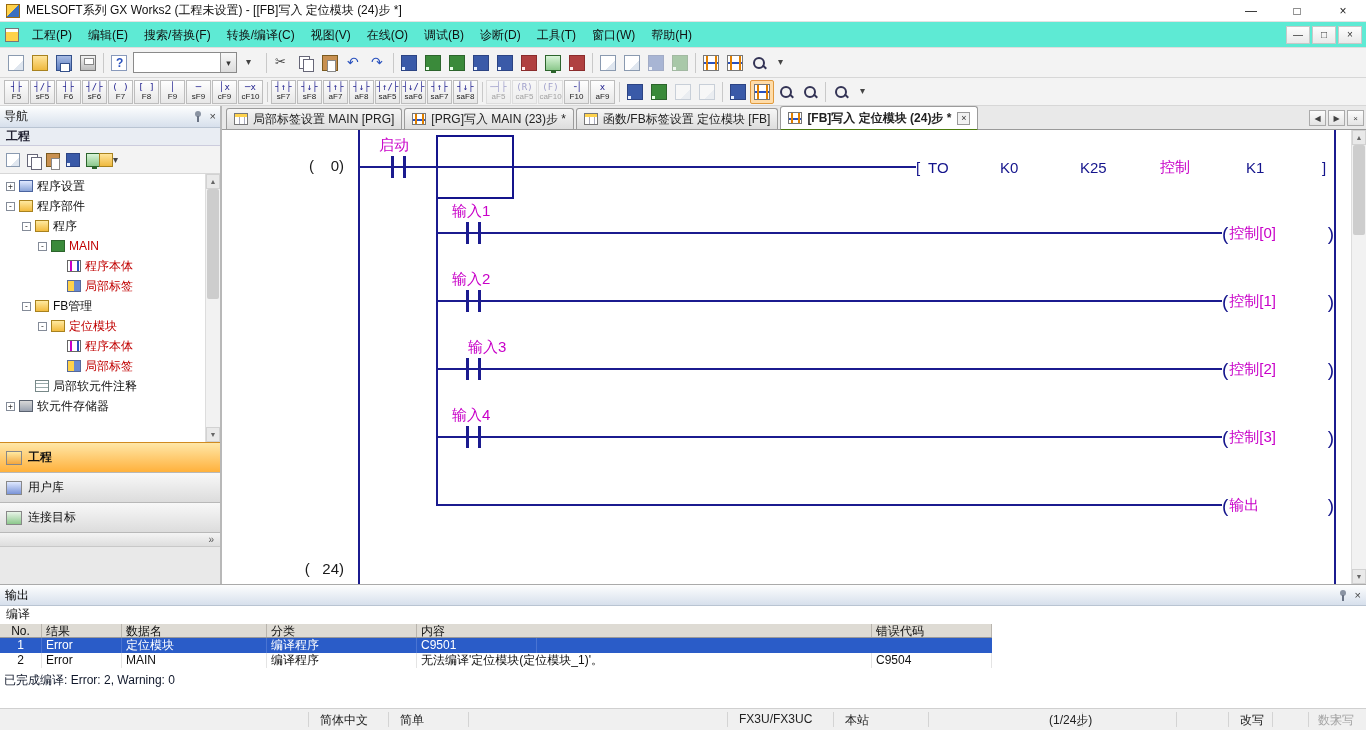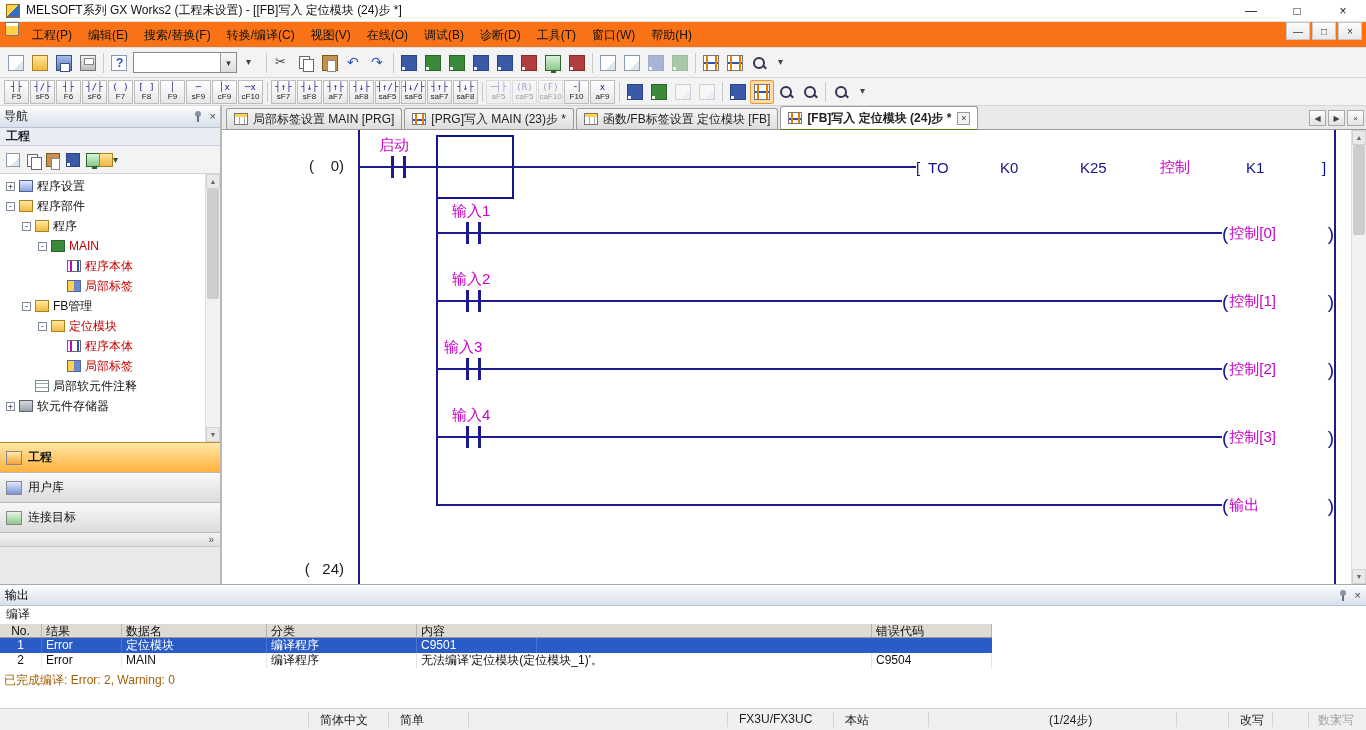--- a/index.html
+++ b/index.html
@@ -7,21 +7,21 @@
 .window{width:1366px;height:730px;display:flex;flex-direction:column;background:#f0f0f0}
 
 
 .titlebar{height:22px;background:#fff;display:flex;align-items:center;flex:none;border-bottom:1px solid #e3e3e3}
 .appicon{width:14px;height:14px;margin:0 6px 0 6px;border:1px solid #9a6a10;background:linear-gradient(135deg,#ffd24a 0 50%,#3a6fc0 50%)}
 .title-text{font-size:12px;color:#111;white-space:nowrap}
 .winbtns{margin-left:auto;display:flex;height:22px}
 .winbtn{width:46px;height:22px;display:flex;align-items:center;justify-content:center;font-size:12px;color:#222}
 
 
-.menubar{height:26px;background:#f97316;border-bottom:1px solid #ddd;display:flex;align-items:flex-start;flex:none}
+.menubar{height:26px;background:#5eead4;border-bottom:1px solid #ddd;display:flex;align-items:center;flex:none}
 .mdiicon{width:14px;height:14px;margin:0 5px;border:1px solid #777;background:linear-gradient(#fff 0 3px,#ffd24a 3px)}
 .menu-item{padding:0 8px;line-height:26px;color:#111;white-space:nowrap;cursor:default}
 .mdictrls{margin-left:auto;display:flex;margin-right:4px}
 .mdibtn{width:24px;height:18px;border:1px solid #c8c8c8;background:linear-gradient(#fdfdfd,#e9e9e9);display:flex;align-items:center;justify-content:center;font-size:10px;margin-left:2px;color:#333}
 
 
 .toolbar{background:#f3f3f3;border-bottom:1px solid #d7d7d7;display:flex;align-items:center;flex:none;padding-left:4px}
 .tb1{height:30px}
 .tb2{height:28px}
 .tbtn{width:24px;height:24px;border:1px solid transparent;display:flex;align-items:center;justify-content:center;flex:none}
@@ -145,21 +145,21 @@
 .out-tab{height:17px;display:flex;align-items:center;padding-left:6px;color:#222;flex:none;background:#fff}
 .table{flex:none}
 .trow{display:flex;height:15px;line-height:15px;width:992px}
 .thead{background:#dedbd4;border-top:1px solid #fff;border-bottom:1px solid #9a9a9a;font-weight:normal}
 .tc{padding-left:4px;border-right:1px solid #b9b5ae;overflow:hidden;white-space:nowrap;color:#111}
 .c-no{width:42px;text-align:center;padding-left:0}
 .c-res{width:80px}.c-name{width:145px}.c-cat{width:150px}.c-con{width:455px}.c-code{width:120px}
 .trow.body .tc{border-right:1px solid #e4e4e4}
 .trow.sel{background:#2a5cc8}
 .trow.sel .tc{color:#fff;border-right-color:#4a74d2}
-.out-summary{padding:4px 0 0 4px;color:#a16207}
+.out-summary{padding:4px 0 0 4px;color:#0f172a}
 
 
 .statusbar{height:22px;flex:none;background:#f0f0f0;border-top:1px solid #d0d0d0;position:relative;font-size:12px;color:#222}
 .sseg{position:absolute;top:3px;white-space:nowrap}
 .sdiv{position:absolute;top:3px;bottom:3px;width:1px;background:#d4d4d4}
 .gray{color:#a6a6a6}
 </style>
 </head>
 <body>
 
@@ -603,21 +603,21 @@
           <div class="lad-label" style="left:230px;top:140px">输入2</div>
           <div class="cbar" style="left:244px;top:160px"></div>
           <div class="cbar" style="left:256px;top:160px"></div>
           <div class="coil" style="top:158px">
             <span class="par">(</span>
             <span class="clabel">控制[1]</span>
             <span class="par close">)</span>
           </div>
 
           <div class="hline" style="left:214px;top:238px;width:898px"></div>
-          <div class="lad-label" style="left:222px;top:208px">输入3</div>
+          <div class="lad-label" style="left:246px;top:208px">输入3</div>
           <div class="cbar" style="left:244px;top:228px"></div>
           <div class="cbar" style="left:256px;top:228px"></div>
           <div class="coil" style="top:226px">
             <span class="par">(</span>
             <span class="clabel">控制[2]</span>
             <span class="par close">)</span>
           </div>
 
           <div class="hline" style="left:214px;top:306px;width:898px"></div>
           <div class="lad-label" style="left:230px;top:276px">输入4</div>

